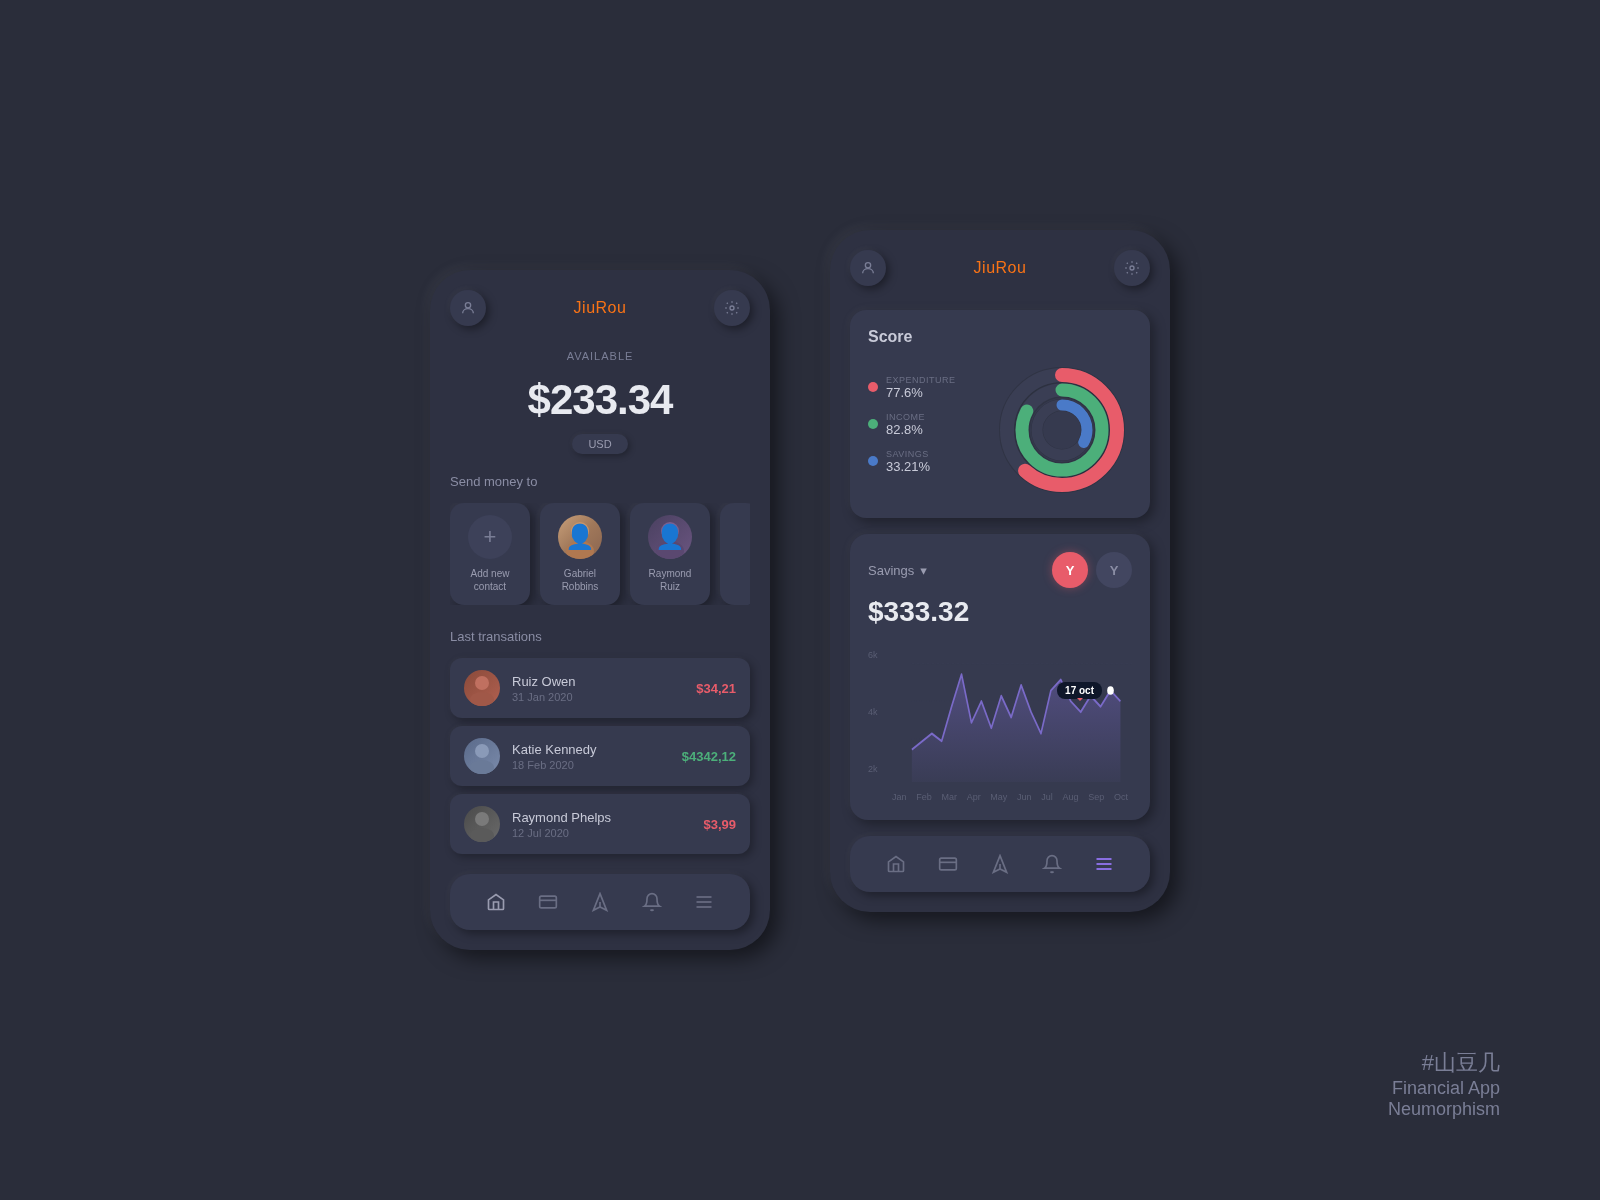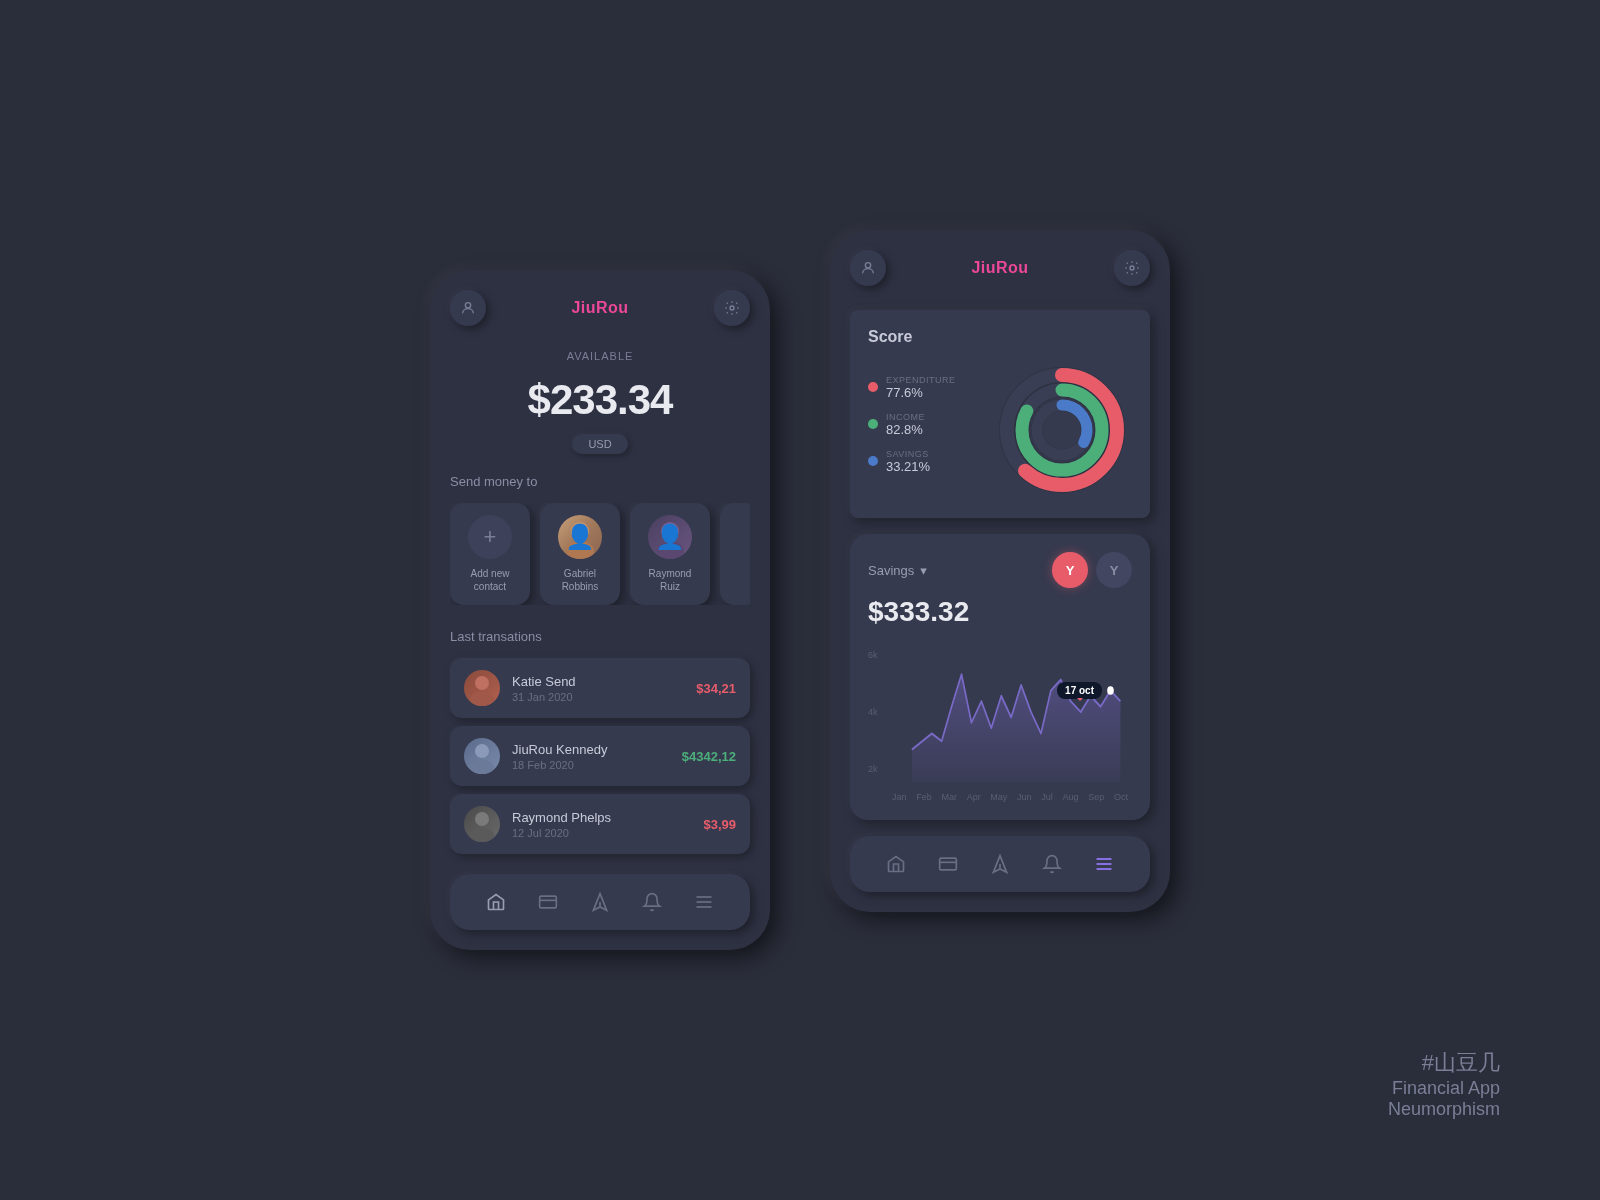--- a/index.html
+++ b/index.html
@@ -48,22 +48,22 @@
       background: #363a4f;
       display: flex;
       align-items: center;
       justify-content: center;
       box-shadow: 3px 3px 8px rgba(0,0,0,0.4), -2px -2px 6px rgba(255,255,255,0.04);
       cursor: pointer;
     }
     .header-icon-btn svg { width: 16px; height: 16px; }
     .header-title {
       font-size: 16px;
-      font-weight: 700;
-      color: #ec4899;
+      font-weight: 400;
+      color: #f97316;
       letter-spacing: 0.5px;
     }
 
     
     .balance-section {
       text-align: center;
       margin-bottom: 20px;
     }
     .balance-label {
       font-size: 11px;
@@ -232,21 +232,21 @@
       cursor: pointer;
       color: #6a6e84;
     }
     .nav-icon.active { color: #9a9cb0; }
     .nav-icon svg { width: 20px; height: 20px; }
 
     
     
     .score-section {
       background: #363a4f;
-      border-radius: 8px;
+      border-radius: 16px;
       padding: 18px;
       margin-bottom: 16px;
       box-shadow: 4px 4px 12px rgba(0,0,0,0.35), -2px -2px 8px rgba(255,255,255,0.04);
     }
     .score-title {
       font-size: 16px;
       font-weight: 600;
       color: #c8cad8;
       margin-bottom: 14px;
     }
@@ -493,35 +493,35 @@
       <div class="section-label">Last transations</div>
 
       <div class="transaction-item">
         <div class="txn-avatar av-katie">
           <svg viewBox="0 0 36 36" width="36" height="36">
             <circle cx="18" cy="13" r="7" fill="#c07060"></circle>
             <ellipse cx="18" cy="30" rx="12" ry="8" fill="#a05848"></ellipse>
           </svg>
         </div>
         <div class="txn-info">
-          <div class="txn-name">Katie Send</div>
+          <div class="txn-name">Ruiz Owen</div>
           <div class="txn-date">31 Jan 2020</div>
         </div>
         <div class="txn-amount negative">$34,21</div>
       </div>
 
       <div class="transaction-item">
         <div class="txn-avatar av-phoebe">
           <svg viewBox="0 0 36 36" width="36" height="36">
             <circle cx="18" cy="13" r="7" fill="#8a9ab8"></circle>
             <ellipse cx="18" cy="30" rx="12" ry="8" fill="#6a7a98"></ellipse>
           </svg>
         </div>
         <div class="txn-info">
-          <div class="txn-name">JiuRou Kennedy</div>
+          <div class="txn-name">Katie Kennedy</div>
           <div class="txn-date">18 Feb 2020</div>
         </div>
         <div class="txn-amount positive">$4342,12</div>
       </div>
 
       <div class="transaction-item">
         <div class="txn-avatar av-raymond-p">
           <svg viewBox="0 0 36 36" width="36" height="36">
             <circle cx="18" cy="13" r="7" fill="#7a7a7a"></circle>
             <ellipse cx="18" cy="30" rx="12" ry="8" fill="#5a5a5a"></ellipse>

